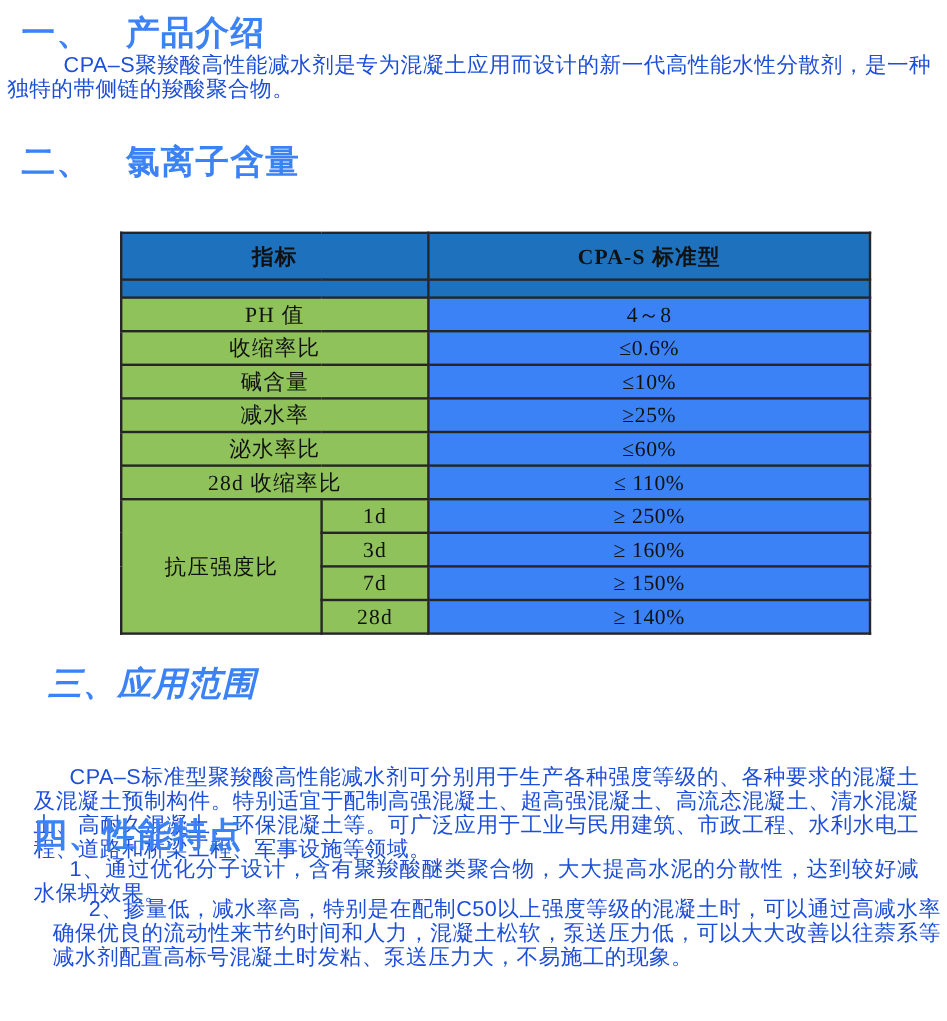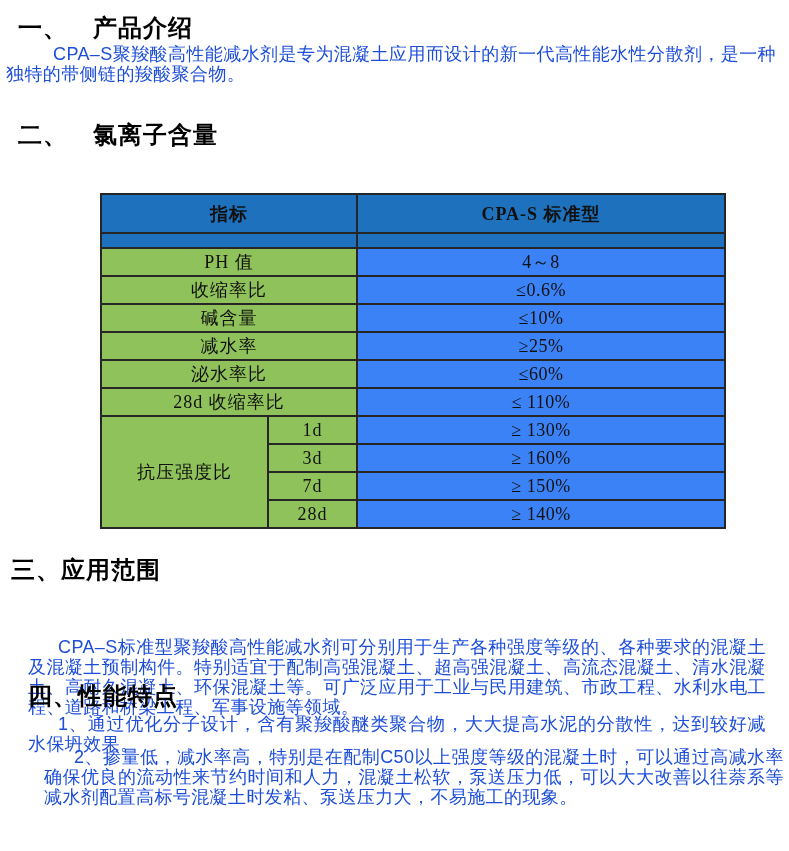--- a/index.html
+++ b/index.html
@@ -5,21 +5,21 @@
   html,body{margin:0;padding:0;}
   body{
     width:789px;height:851px;position:relative;
     background:#ffffff;
     font-family:"Liberation Sans","DejaVu Sans",sans-serif;
     color:var(--body-text,#4d4d4d);
     overflow:hidden;
   }
   .abs{position:absolute;}
   .heading{
-    font-size:24px;font-weight:bold;color:#000000;
+    font-size:28px;font-weight:bold;color:#3b82f6;
     line-height:28px;letter-spacing:1px;white-space:pre;text-align:right;
   }
   .para{
     font-size:18px;line-height:20px;color:#1d4ed8;
     letter-spacing:0.4px;text-align:justify;
   }
   
   table.spec{
     border-collapse:collapse;table-layout:fixed;
     border:2px solid var(--border,#262626);
@@ -94,38 +94,38 @@
       <td class="val">≤60%</td>
     </tr>
     <tr>
       <td class="lbl" colspan="2">28d 收缩率比</td>
       <td class="val">≤ 110%</td>
     </tr>
 
     <tr>
       <td class="lbl" rowspan="4">抗压强度比</td>
       <td class="lbl">1d</td>
-      <td class="val">≥ 130%</td>
+      <td class="val">≥ 250%</td>
     </tr>
     <tr>
       <td class="lbl">3d</td>
       <td class="val">≥ 160%</td>
     </tr>
     <tr>
       <td class="lbl">7d</td>
       <td class="val">≥ 150%</td>
     </tr>
     <tr>
       <td class="lbl">28d</td>
       <td class="val">≥ 140%</td>
     </tr>
   </tbody>
 </table>
 
-<div class="abs heading" style="left:11px;top:556px;">三、应用范围</div>
+<div class="abs heading" style="left:40px;top:556px;font-style:italic;">三、应用范围</div>
 
 <div class="abs para" style="left:28px;top:589px;width:738px;text-indent:30px;margin-top:48px;">CPA–S标准型聚羧酸高性能减水剂可分别用于生产各种强度等级的、各种要求的混凝土及混凝土预制构件。特别适宜于配制高强混凝土、超高强混凝土、高流态混凝土、清水混凝土、高耐久混凝土、环保混凝土等。可广泛应用于工业与民用建筑、市政工程、水利水电工程、道路和桥梁工程、军事设施等领域。</div>
 
 <div class="abs heading" style="left:28px;top:682px;">四、性能特点</div>
 
 <div class="abs para" style="left:28px;top:714px;width:738px;text-indent:30px;">1、通过优化分子设计，含有聚羧酸醚类聚合物，大大提高水泥的分散性，达到较好减水保坍效果。</div>
 
 <div class="abs para" style="left:44px;top:747px;width:740px;text-indent:30px;">2、掺量低，减水率高，特别是在配制C50以上强度等级的混凝土时，可以通过高减水率确保优良的流动性来节约时间和人力，混凝土松软，泵送压力低，可以大大改善以往萘系等减水剂配置高标号混凝土时发粘、泵送压力大，不易施工的现象。</div>
 
 </body></html>

